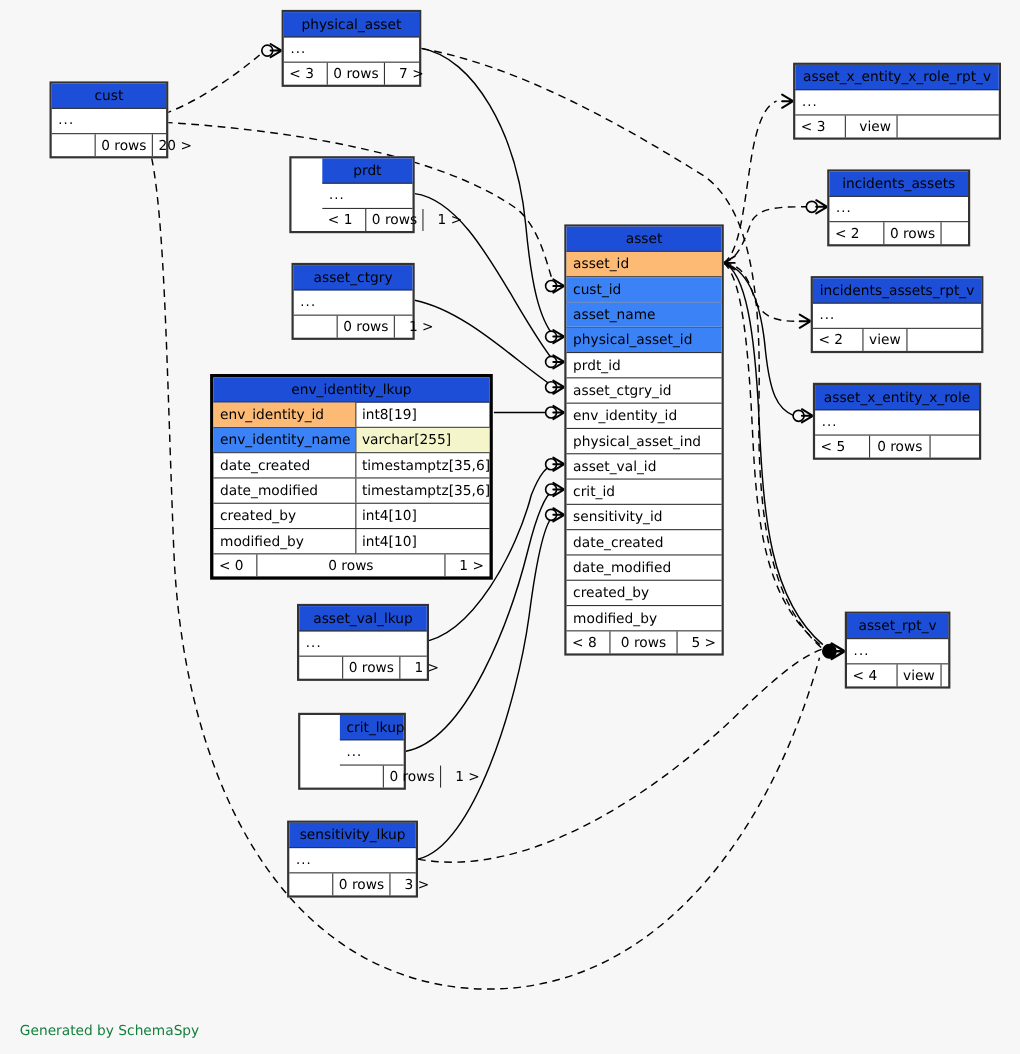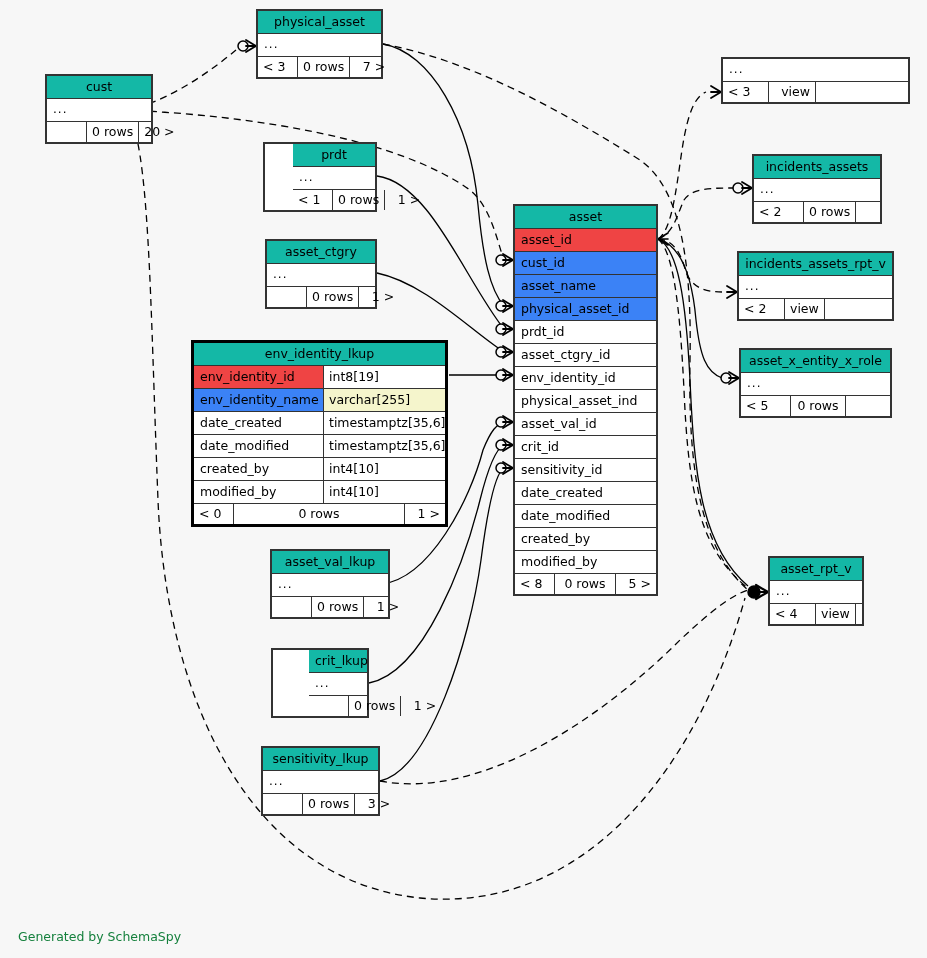--- a/index.html
+++ b/index.html
@@ -21,21 +21,21 @@
     background:#ffffff;
     border:2px solid #333333;
     box-sizing:border-box;
     font-size:12.5px;
     color:#000000;
     z-index:3;
   }
   .node.focal{border-width:3px;border-color:#000000;}
 
   .node .title{
-    background:#14b8a6;
+    background:#1d4ed8;
     border-bottom:1px solid #333333;
     text-align:center;
     padding:3px 6px 4px 6px;
     font-size:12.5px;
     line-height:15px;
     white-space:nowrap;
   }
   .node .rows{display:block;}
   .row{
     display:flex;
@@ -51,21 +51,21 @@
     overflow:hidden;
   }
   .row .c-type{
     padding:3px 5px 3px 5px;
     border-left:1px solid #333333;
     white-space:nowrap;
     flex:0 0 auto;
     width:122px;
     box-sizing:border-box;
   }
-  .row.pk .c-name{background:#ef4444;}
+  .row.pk .c-name{background:#fdba74;}
   .row.req .c-name,.row.req .c-type{background:#f5f5cc;}
   .row.req .c-name{background:#3b82f6;}
   .row.ellipsis .c-name{padding:2px 6px 4px 6px;color:#000;letter-spacing:1px;font-size:12px;}
 
   
   .foot{
     display:flex;
     border-top:1px solid #333333;
     font-size:12.5px;
     line-height:15px;
@@ -364,20 +364,21 @@
             <div class="c-name">modified_by</div>
           </div>
         </div>
         <div class="foot">
           <div class="f-left" style="width: 40px;">&lt; 8</div>
           <div class="f-mid">0 rows</div>
           <div class="f-right" style="width: 40px;">5 &gt;</div>
         </div>
       </div>
       <div class="node" style="left: 721px; top: 57px; width: 189px;">
+        <div class="title">asset_x_entity_x_role_rpt_v</div>
         <div class="rows">
           <div class="row ellipsis">
             <div class="c-name">...</div>
           </div>
         </div>
         <div class="foot">
           <div class="f-left" style="width: 46px;">&lt; 3</div>
           <div class="f-mid viewlbl">view</div>
           <div class="f-right" style="width: 92px;"></div>
         </div>

